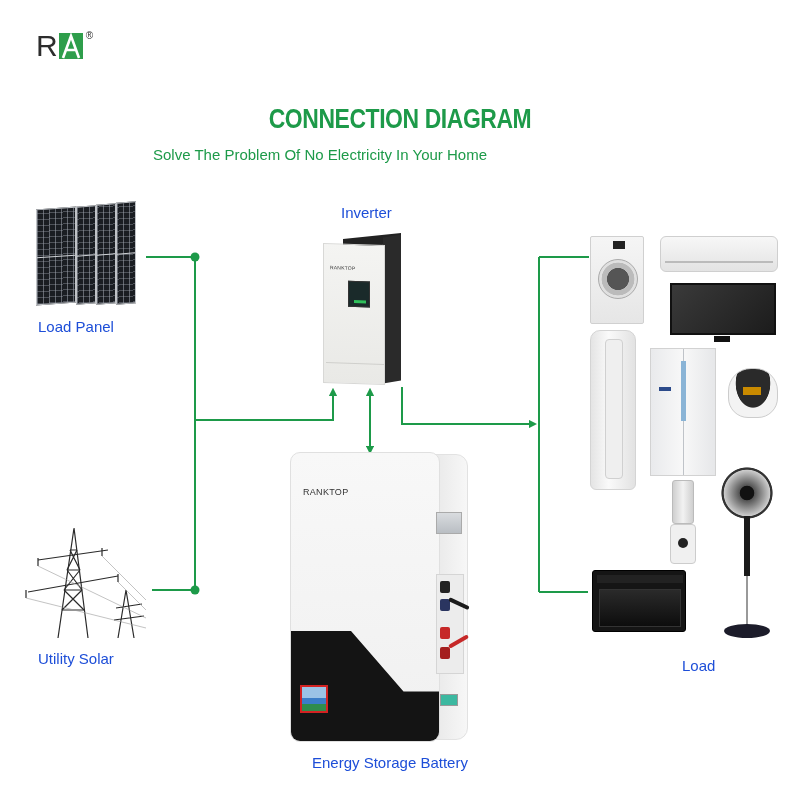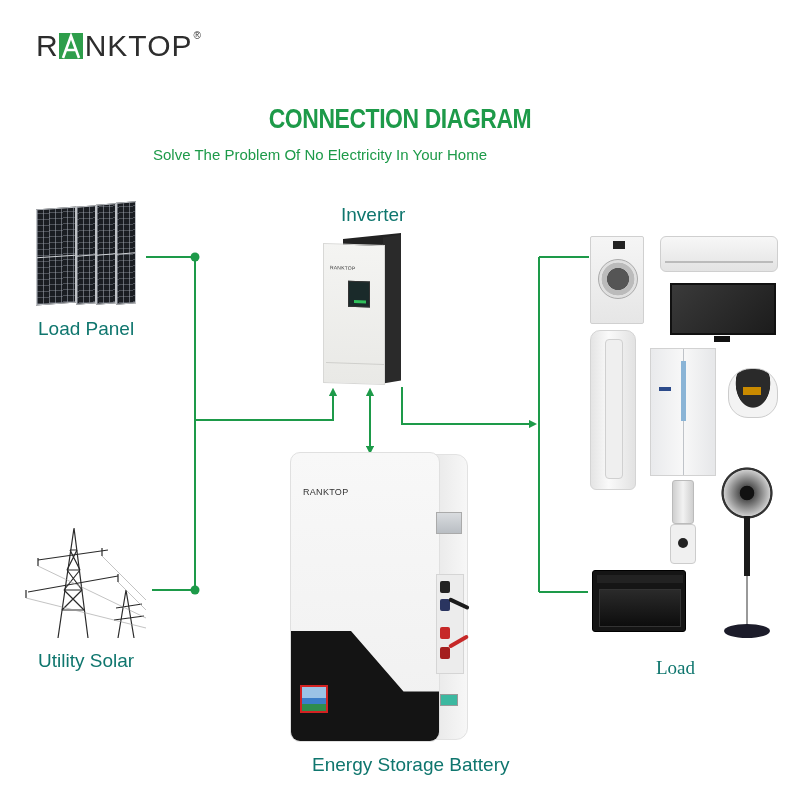--- a/index.html
+++ b/index.html
@@ -11,21 +11,21 @@
   .logo { left: 36px; top: 28px; height: 36px; display: flex; align-items: flex-start; font-family: "Liberation Sans", sans-serif; font-size: 30px; letter-spacing: 1px; color: #2d2d2d; line-height: 36px; }
   .logo .letter { display: inline-block; }
   .logo .a-box { display: inline-block; width: 24px; height: 26px; margin-top: 5px; background: #2e9e4b; position: relative; margin-right: 2px; }
   .logo .a-box svg { position: absolute; left: 0; top: 0; }
   .logo .reg { font-size: 10px; line-height: 12px; margin-left: 1px; margin-top: 2px; color: #333; }
 
   
   .title { left: 0; width: 800px; top: 104px; text-align: center; font-family: "Liberation Sans", sans-serif; font-weight: bold; font-size: 27px; color: #1d9a49; letter-spacing: -0.5px; transform: scaleX(0.85); transform-origin: center; }
   .subtitle { left: 0; width: 640px; top: 146px; text-align: center; font-size: 15px; color: #1d9a49; }
 
-  .label { font-size: 19px; color: #0f766e; white-space: nowrap; }
+  .label { font-size: 15px; color: #1d4ed8; white-space: nowrap; }
 
   
   .panel { position: absolute; background: #1a1d22; border: 1px solid #bfc2c6; }
   .panel .grid { position: absolute; inset: 0;
     background-image:
       repeating-linear-gradient(90deg, rgba(160,165,175,0.55) 0 1px, transparent 1px 6px),
       repeating-linear-gradient(0deg, rgba(140,145,155,0.45) 0 1px, transparent 1px 6px);
   }
   .panel .mid { position: absolute; left: 0; right: 0; top: 50%; height: 1px; background: #cfd2d6; }
 
@@ -59,21 +59,20 @@
 </head>
 <body>
 
 <div class="abs logo">
   <span class="letter">R</span>
   <span class="a-box">
     <svg width="24" height="26" viewBox="0 0 24 26">
         <path d="M4 25 L12 3 L20 25 M7.5 17 L16.5 17" stroke="#ffffff" stroke-width="2.6" fill="none"></path>
       </svg>
   </span>
-  <span class="letter">NKTOP</span>
   <span class="reg">®</span>
 </div>
 
 <div class="abs title">CONNECTION DIAGRAM</div>
 <div class="abs subtitle">Solve The Problem Of No Electricity In Your Home</div>
 
 <svg class="abs" style="left:0;top:0" width="800" height="800">
   <defs>
     <marker id="ah" viewBox="0 0 10 10" refX="5" refY="5" markerWidth="4.2" markerHeight="4.2" orient="auto-start-reverse">
       <path d="M0,0 L10,5 L0,10 z" fill="#1d9a49"></path>
@@ -209,13 +208,13 @@
     <div style="position:absolute;left:26px;top:50px;width:6px;height:60px;background:#1a1a1a;"></div>
     <div style="position:absolute;left:28px;top:110px;width:2px;height:50px;background:#999;"></div>
     <div style="position:absolute;left:6px;top:158px;width:46px;height:14px;border-radius:50%;background:#1c1c2a;"></div>
   </div>
 
   <div class="app" style="left:4px;top:336px;width:94px;height:62px;background:#151515;border:1px solid #000;border-radius:3px;">
     <div style="position:absolute;left:4px;top:4px;width:86px;height:8px;background:#222;"></div>
     <div style="position:absolute;left:6px;top:18px;width:82px;height:38px;background:linear-gradient(180deg,#2a2a2a,#0d0d0d);border:1px solid #333;"></div>
   </div>
 </div>
-<div class="abs label" style="left:656px;top:657px;font-family:Liberation Serif, serif;">Load</div>
+<div class="abs label" style="left:682px;top:657px;">Load</div>
 
 </body></html>

